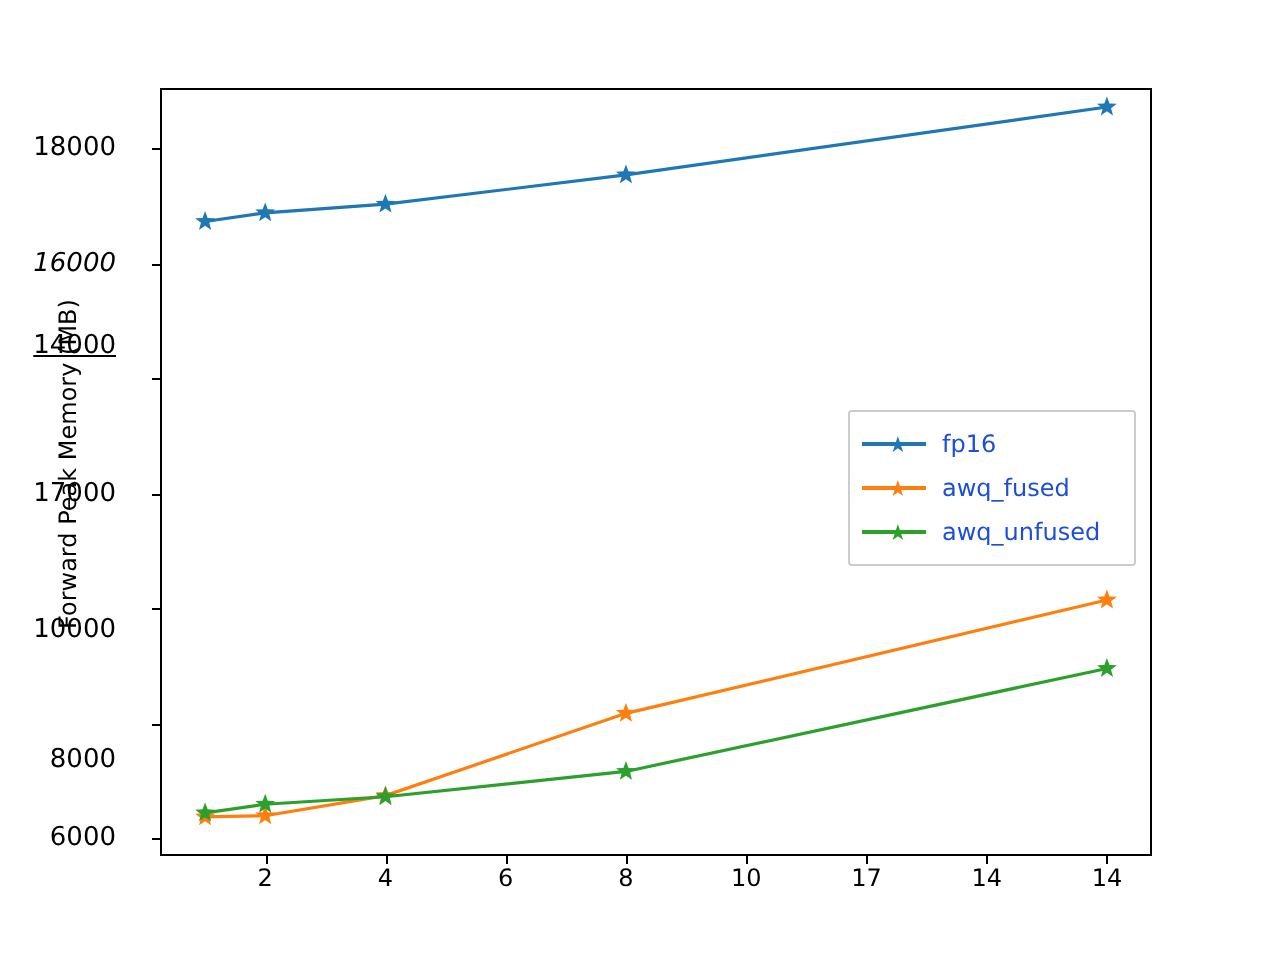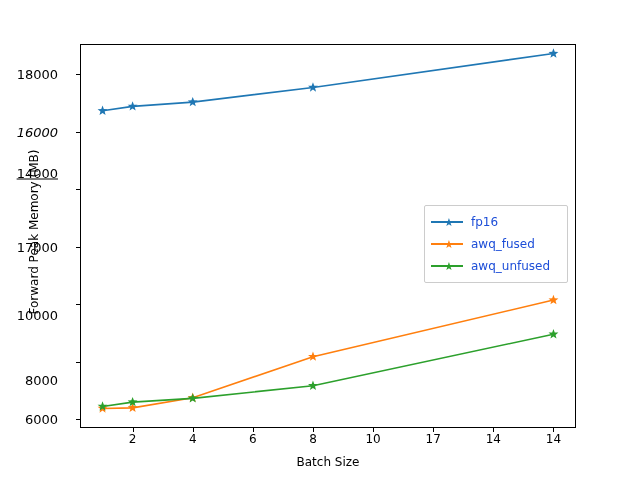--- a/index.html
+++ b/index.html
@@ -61,21 +61,20 @@
   .legend-swatch .mk{position:absolute;left:13px;top:3.5px;font-size:11px;line-height:7px;}
   .legend-label{font-size:12px;color:#1d4ed8;white-space:nowrap;}
 </style>
 </head>
 <body>
 
 <div id="fig">
 
 
   <div id="ylabel">Forward Peak Memory (MB)</div>
-  <div id="xlabel">Batch Size</div>
 
   <div id="plot-area"></div>
 
   <div id="yticks">
       <div class="ytick" style="top: 419px;">6000</div>
       <div class="ytickmark" style="top: 419.371px;"></div>
       <div class="ytick" style="top: 380px;">8000</div>
       <div class="ytickmark" style="top: 361.843px;"></div>
       <div class="ytick" style="top: 315px;">10000</div>
       <div class="ytickmark" style="top: 304.315px;"></div>

